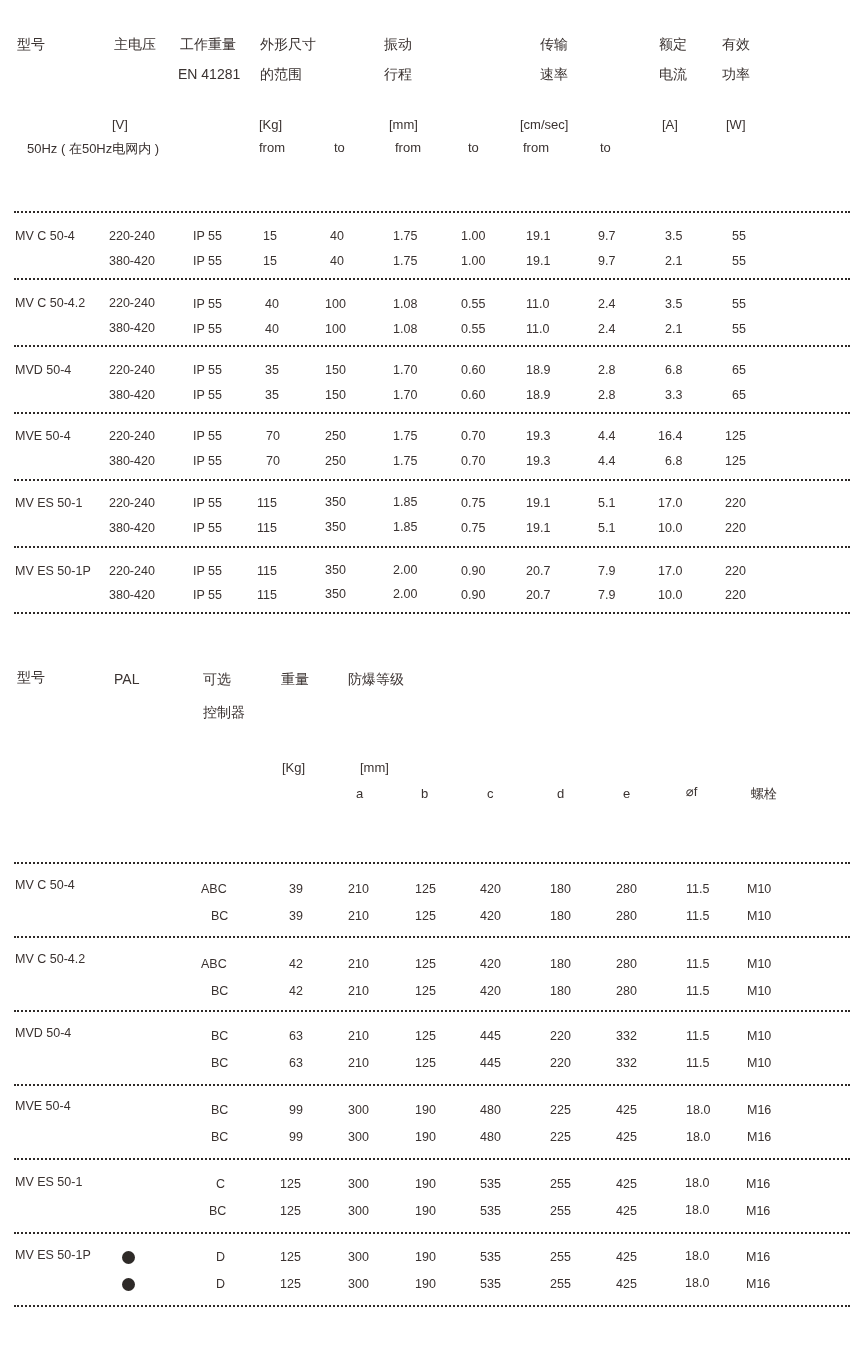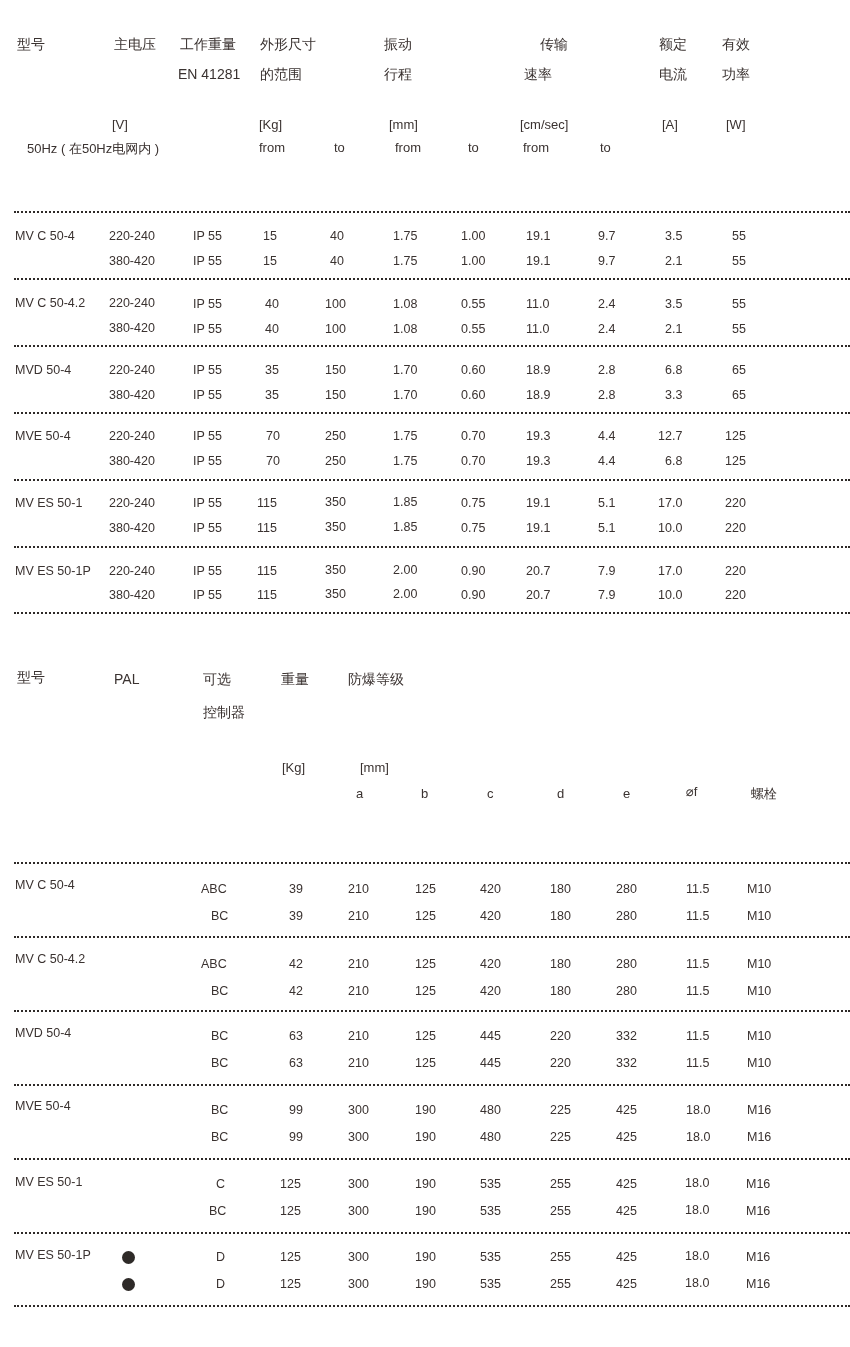--- a/index.html
+++ b/index.html
@@ -19,21 +19,21 @@
 <div>
   <span class="abs hdr" style="left:17px;top:36px">型号</span>
   <span class="abs hdr" style="left:114px;top:36px">主电压</span>
   <span class="abs hdr" style="left:180px;top:36px">工作重量</span>
   <span class="abs hdr" style="left:178px;top:66px">EN 41281</span>
   <span class="abs hdr" style="left:260px;top:36px">外形尺寸</span>
   <span class="abs hdr" style="left:260px;top:66px">的范围</span>
   <span class="abs hdr" style="left:384px;top:36px">振动</span>
   <span class="abs hdr" style="left:384px;top:66px">行程</span>
   <span class="abs hdr" style="left:540px;top:36px">传输</span>
-  <span class="abs hdr" style="left:524px;top:66px">速率</span>
+  <span class="abs hdr" style="left:540px;top:66px">速率</span>
   <span class="abs hdr" style="left:659px;top:36px">额定</span>
   <span class="abs hdr" style="left:659px;top:66px">电流</span>
   <span class="abs hdr" style="left:722px;top:36px">有效</span>
   <span class="abs hdr" style="left:722px;top:66px">功率</span>
 
   <span class="abs unit" style="left:112px;top:117px">[V]</span>
   <span class="abs unit" style="left:27px;top:140px">50Hz ( 在50Hz电网内 )</span>
   <span class="abs unit" style="left:259px;top:117px">[Kg]</span>
   <span class="abs unit" style="left:259px;top:140px">from</span>
   <span class="abs unit" style="left:334px;top:140px">to</span>
@@ -134,21 +134,21 @@
   <span class="abs cell" style="left:15px;top:429px">MVE 50-4</span>
   <div>
     <span class="abs cell" style="left:109px;top:429px">220-240</span>
     <span class="abs cell" style="left:193px;top:429px">IP 55</span>
     <span class="abs cell" style="left:266px;top:429px">70</span>
     <span class="abs cell" style="left:325px;top:429px">250</span>
     <span class="abs cell" style="left:393px;top:429px">1.75</span>
     <span class="abs cell" style="left:461px;top:429px">0.70</span>
     <span class="abs cell" style="left:526px;top:429px">19.3</span>
     <span class="abs cell" style="left:598px;top:429px">4.4</span>
-    <span class="abs cell" style="left:658px;top:429px">12.7</span>
+    <span class="abs cell" style="left:658px;top:429px">16.4</span>
     <span class="abs cell" style="left:725px;top:429px">125</span>
   </div>
   <div>
     <span class="abs cell" style="left:109px;top:454px">380-420</span>
     <span class="abs cell" style="left:193px;top:454px">IP 55</span>
     <span class="abs cell" style="left:266px;top:454px">70</span>
     <span class="abs cell" style="left:325px;top:454px">250</span>
     <span class="abs cell" style="left:393px;top:454px">1.75</span>
     <span class="abs cell" style="left:461px;top:454px">0.70</span>
     <span class="abs cell" style="left:526px;top:454px">19.3</span>

